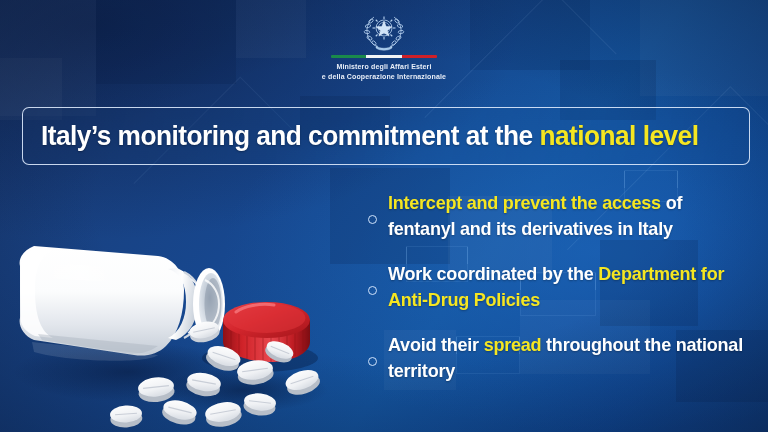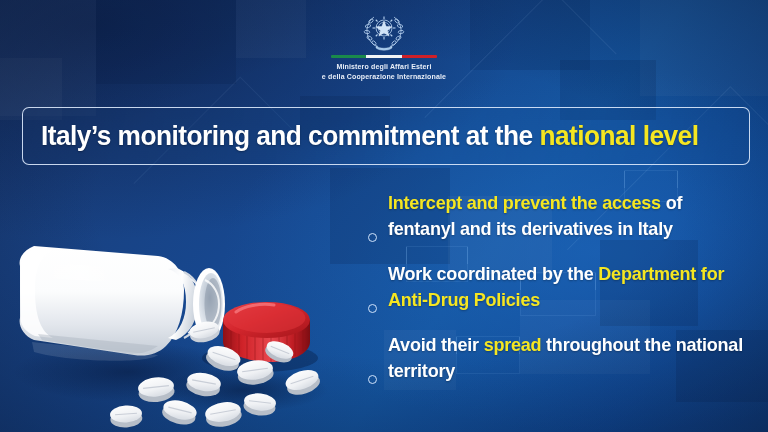--- a/index.html
+++ b/index.html
@@ -104,21 +104,21 @@
   .hl { color: #f5e621; }
 
   
   .bullets {
     position: absolute;
     left: 368px; top: 190px;
     width: 392px;
   }
   .bullet {
     display: flex;
-    align-items: flex-end;
+    align-items: center;
     margin-bottom: 19px;
   }
   .bullet-marker {
     flex: 0 0 auto;
     width: 9px; height: 9px;
     margin: 7px 11px 0 0;
     border: 1.4px solid #cfe2fb;
     border-radius: 50%;
     box-sizing: border-box;
   }

